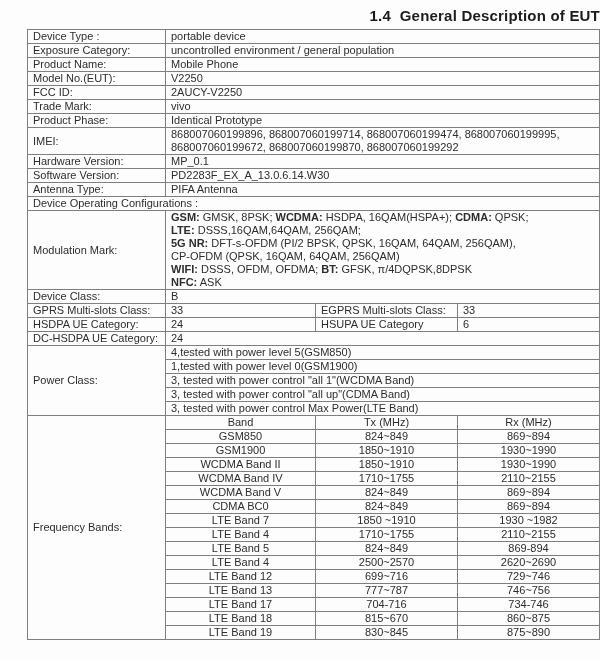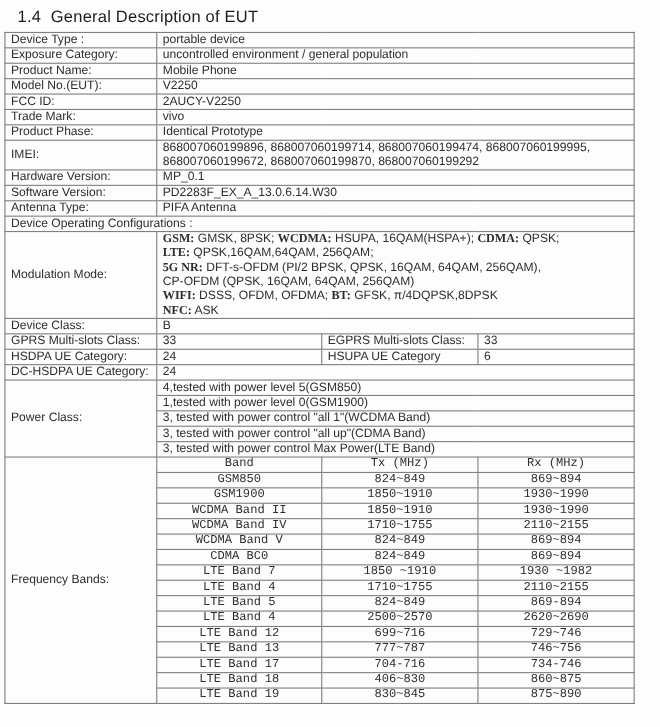--- a/index.html
+++ b/index.html
@@ -5,49 +5,49 @@
   html, body {
     margin: 0; padding: 0;
     width: 600px; height: 661px;
     background: #fdfdfd;
     font-family: "Liberation Sans", sans-serif;
     overflow: hidden;
   }
   .page-title {
     margin: 7px 0 5px 16px;
     font-size: 15px;
-    font-weight: normal;
+    font-weight: bold;
     color: #1c1c1c;
     letter-spacing: 0.2px;
+    text-align: right;
   }
   table.eut {
     border-collapse: collapse;
     table-layout: fixed;
     width: 572px;
-    margin-left: 4px;
+    margin-left: 27px;
   }
   table.eut td {
     border: 1px solid #7f7f7f;
     font-size: 11px;
     line-height: 13px;
     height: 13px;
     color: #2d2d2d;
     padding: 0 2px 0 5px;
     vertical-align: middle;
     overflow: hidden;
     white-space: nowrap;
   }
   table.eut td.wrap { white-space: normal; }
   table.eut td.c {
     text-align: center;
     padding: 0 2px;
-    font-family: Liberation Mono, monospace;
   }
   .mline { line-height: 13px; white-space: nowrap; }
-  b { font-weight: bold; font-family: Liberation Serif, serif; }
+  b { font-weight: bold; }
 </style>
 </head>
 <body>
 
 <div class="page-title">1.4&nbsp; General Description of EUT</div>
 
 <table class="eut">
   <colgroup>
     <col style="width:138px">
       <col style="width:150px">
@@ -99,24 +99,24 @@
       <td colspan="3">PD2283F_EX_A_13.0.6.14.W30</td>
     </tr>
     <tr>
       <td>Antenna Type:</td>
       <td colspan="3">PIFA Antenna</td>
     </tr>
     <tr>
       <td colspan="4">Device Operating Configurations :</td>
     </tr>
     <tr>
-      <td>Modulation Mode:</td>
+      <td>Modulation Mark:</td>
       <td colspan="3" class="wrap">
-        <div class="mline"><b>GSM:</b><span> GMSK, 8PSK; </span><b>WCDMA:</b><span> HSUPA, 16QAM(HSPA+); </span><b>CDMA:</b><span> QPSK;</span></div>
-        <div class="mline"><b>LTE:</b><span> QPSK,16QAM,64QAM, 256QAM;</span></div>
+        <div class="mline"><b>GSM:</b><span> GMSK, 8PSK; </span><b>WCDMA:</b><span> HSDPA, 16QAM(HSPA+); </span><b>CDMA:</b><span> QPSK;</span></div>
+        <div class="mline"><b>LTE:</b><span> DSSS,16QAM,64QAM, 256QAM;</span></div>
         <div class="mline"><b>5G NR:</b><span> DFT-s-OFDM (PI/2 BPSK, QPSK, 16QAM, 64QAM, 256QAM),</span></div>
         <div class="mline"><span>CP-OFDM (QPSK, 16QAM, 64QAM, 256QAM)</span></div>
         <div class="mline"><b>WIFI:</b><span> DSSS, OFDM, OFDMA; </span><b>BT:</b><span> GFSK, π/4DQPSK,8DPSK</span></div>
         <div class="mline"><b>NFC:</b><span> ASK</span></div>
       </td>
     </tr>
     <tr>
       <td>Device Class:</td>
       <td colspan="3">B</td>
     </tr>
@@ -218,21 +218,21 @@
       <td class="c">777~787</td>
       <td class="c">746~756</td>
     </tr>
     <tr>
       <td class="c">LTE Band 17</td>
       <td class="c">704-716</td>
       <td class="c">734-746</td>
     </tr>
     <tr>
       <td class="c">LTE Band 18</td>
-      <td class="c">406~830</td>
+      <td class="c">815~670</td>
       <td class="c">860~875</td>
     </tr>
     <tr>
       <td class="c">LTE Band 19</td>
       <td class="c">830~845</td>
       <td class="c">875~890</td>
     </tr>
   </tbody>
 </table>
 

